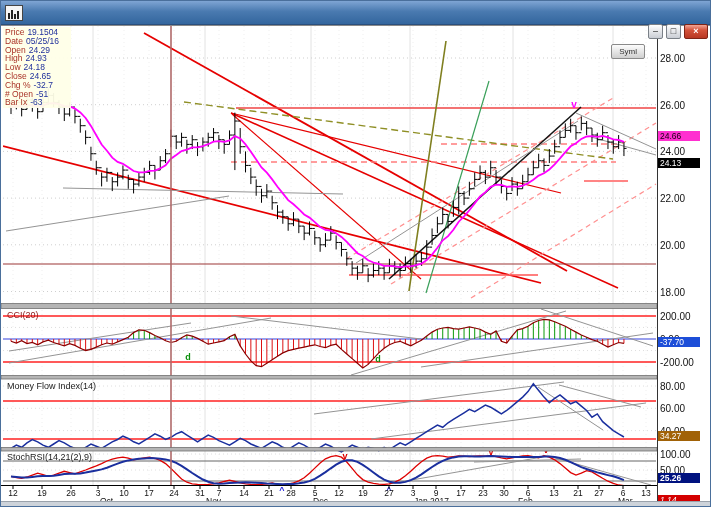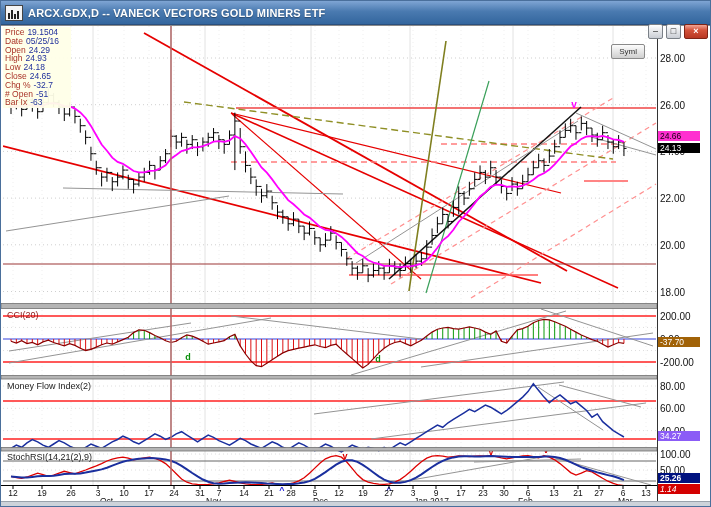--- a/index.html
+++ b/index.html
@@ -19,39 +19,38 @@
   .ilabel{color:#a93226;margin-right:3px;}
   .ival{color:#20309c;}
   .panel-label{font-size:9px;color:#222;white-space:nowrap;}
   .panel-label.cci{color:#8b1a1a;}
   .ytick{position:absolute;left:659px;font-size:10px;color:#111;z-index:8;white-space:nowrap;}
   .xtick{position:absolute;font-size:8.5px;color:#111;z-index:8;transform:translateX(-50%);}
   .month{position:absolute;font-size:8.5px;color:#111;z-index:8;}
   .tag{position:absolute;left:657px;width:40px;height:10px;font-size:8.5px;line-height:10px;padding-left:2px;color:#fff;z-index:12;}
   .tag.ma{background:#ff2fd0;color:#15000f;}
   .tag.last{background:#000000;}
-  .tag.cci{background:#a16207;}
-  .tag.mfi{background:#8b5cf6;}
+  .tag.cci{background:#1d4ed8;}
+  .tag.mfi{background:#a16207;}
   .tag.sslow{background:#00127f;}
   .tag.sfast{background:#d40000;}
   .bottom-frame{position:absolute;left:0;bottom:0;width:711px;height:4px;background:#cdd3da;border-top:1px solid #9aa2ab;z-index:20;}
 </style>
 </head>
 <body>
 
 <div class="window">
 
   <div class="titlebar">
     <span class="app-icon">
         <i style="left:2px;height:6px"></i>
         <i style="left:5px;height:9px"></i>
         <i style="left:8px;height:5px"></i>
         <i style="left:11px;height:8px"></i>
       </span>
-    <span class="title-text">ARCX.GDX,D -- VANECK VECTORS GOLD MINERS ETF</span>
     <span class="tb-right">
       <button class="sym-btn">Syml</button>
       <button class="win-btn">–</button>
       <button class="win-btn">□</button>
       <button class="win-btn close">×</button>
     </span>
   </div>
 
   <svg class="plot" id="plot" viewBox="0 0 711 507">
       <defs>
@@ -709,31 +708,31 @@
         <span class="ilabel"># Open</span>
         <span class="ival">-51</span>
       </div>
       <div class="irow">
         <span class="ilabel">Bar Ix</span>
         <span class="ival">-63</span>
       </div>
     </div>
 
   <div class="overlay panel-label cci" style="left:6px;top:309px;">CCI(20)</div>
-  <div class="overlay panel-label" style="left:6px;top:380px;">Money Flow Index(2)</div>
+  <div class="overlay panel-label" style="left:6px;top:380px;">Money Flow Index(14)</div>
   <div class="overlay panel-label" style="left:6px;top:451px;">StochRSI(14,21(2),9)</div>
 
   <div id="yticks"></div>
 
   <div class="tag ma" style="top:130px;">24.66</div>
-  <div class="tag last" style="top:142px;">24.13</div>
+  <div class="tag last" style="top:157px;">24.13</div>
   <div class="tag cci" style="top:336px;">-37.70</div>
   <div class="tag mfi" style="top:430px;">34.27</div>
   <div class="tag sslow" style="top:472px;font-weight:bold;">25.26</div>
-  <div class="tag sfast" style="top:483px;font-style:italic;">1.14</div>
+  <div class="tag sfast" style="top:494px;font-style:italic;">1.14</div>
 
   <div class="bottom-frame"></div>
 <div class="ytick" style="top:52px">28.00</div>
     <div class="ytick" style="top:98.7px">26.00</div>
     <div class="ytick" style="top:145.4px">24.00</div>
     <div class="ytick" style="top:192.10000000000002px">22.00</div>
     <div class="ytick" style="top:238.8px">20.00</div>
     <div class="ytick" style="top:285.5px">18.00</div>
     <div class="ytick" style="top:309.9px;z-index:7">200.00</div>
     <div class="ytick" style="top:333px;z-index:7">0.00</div>

